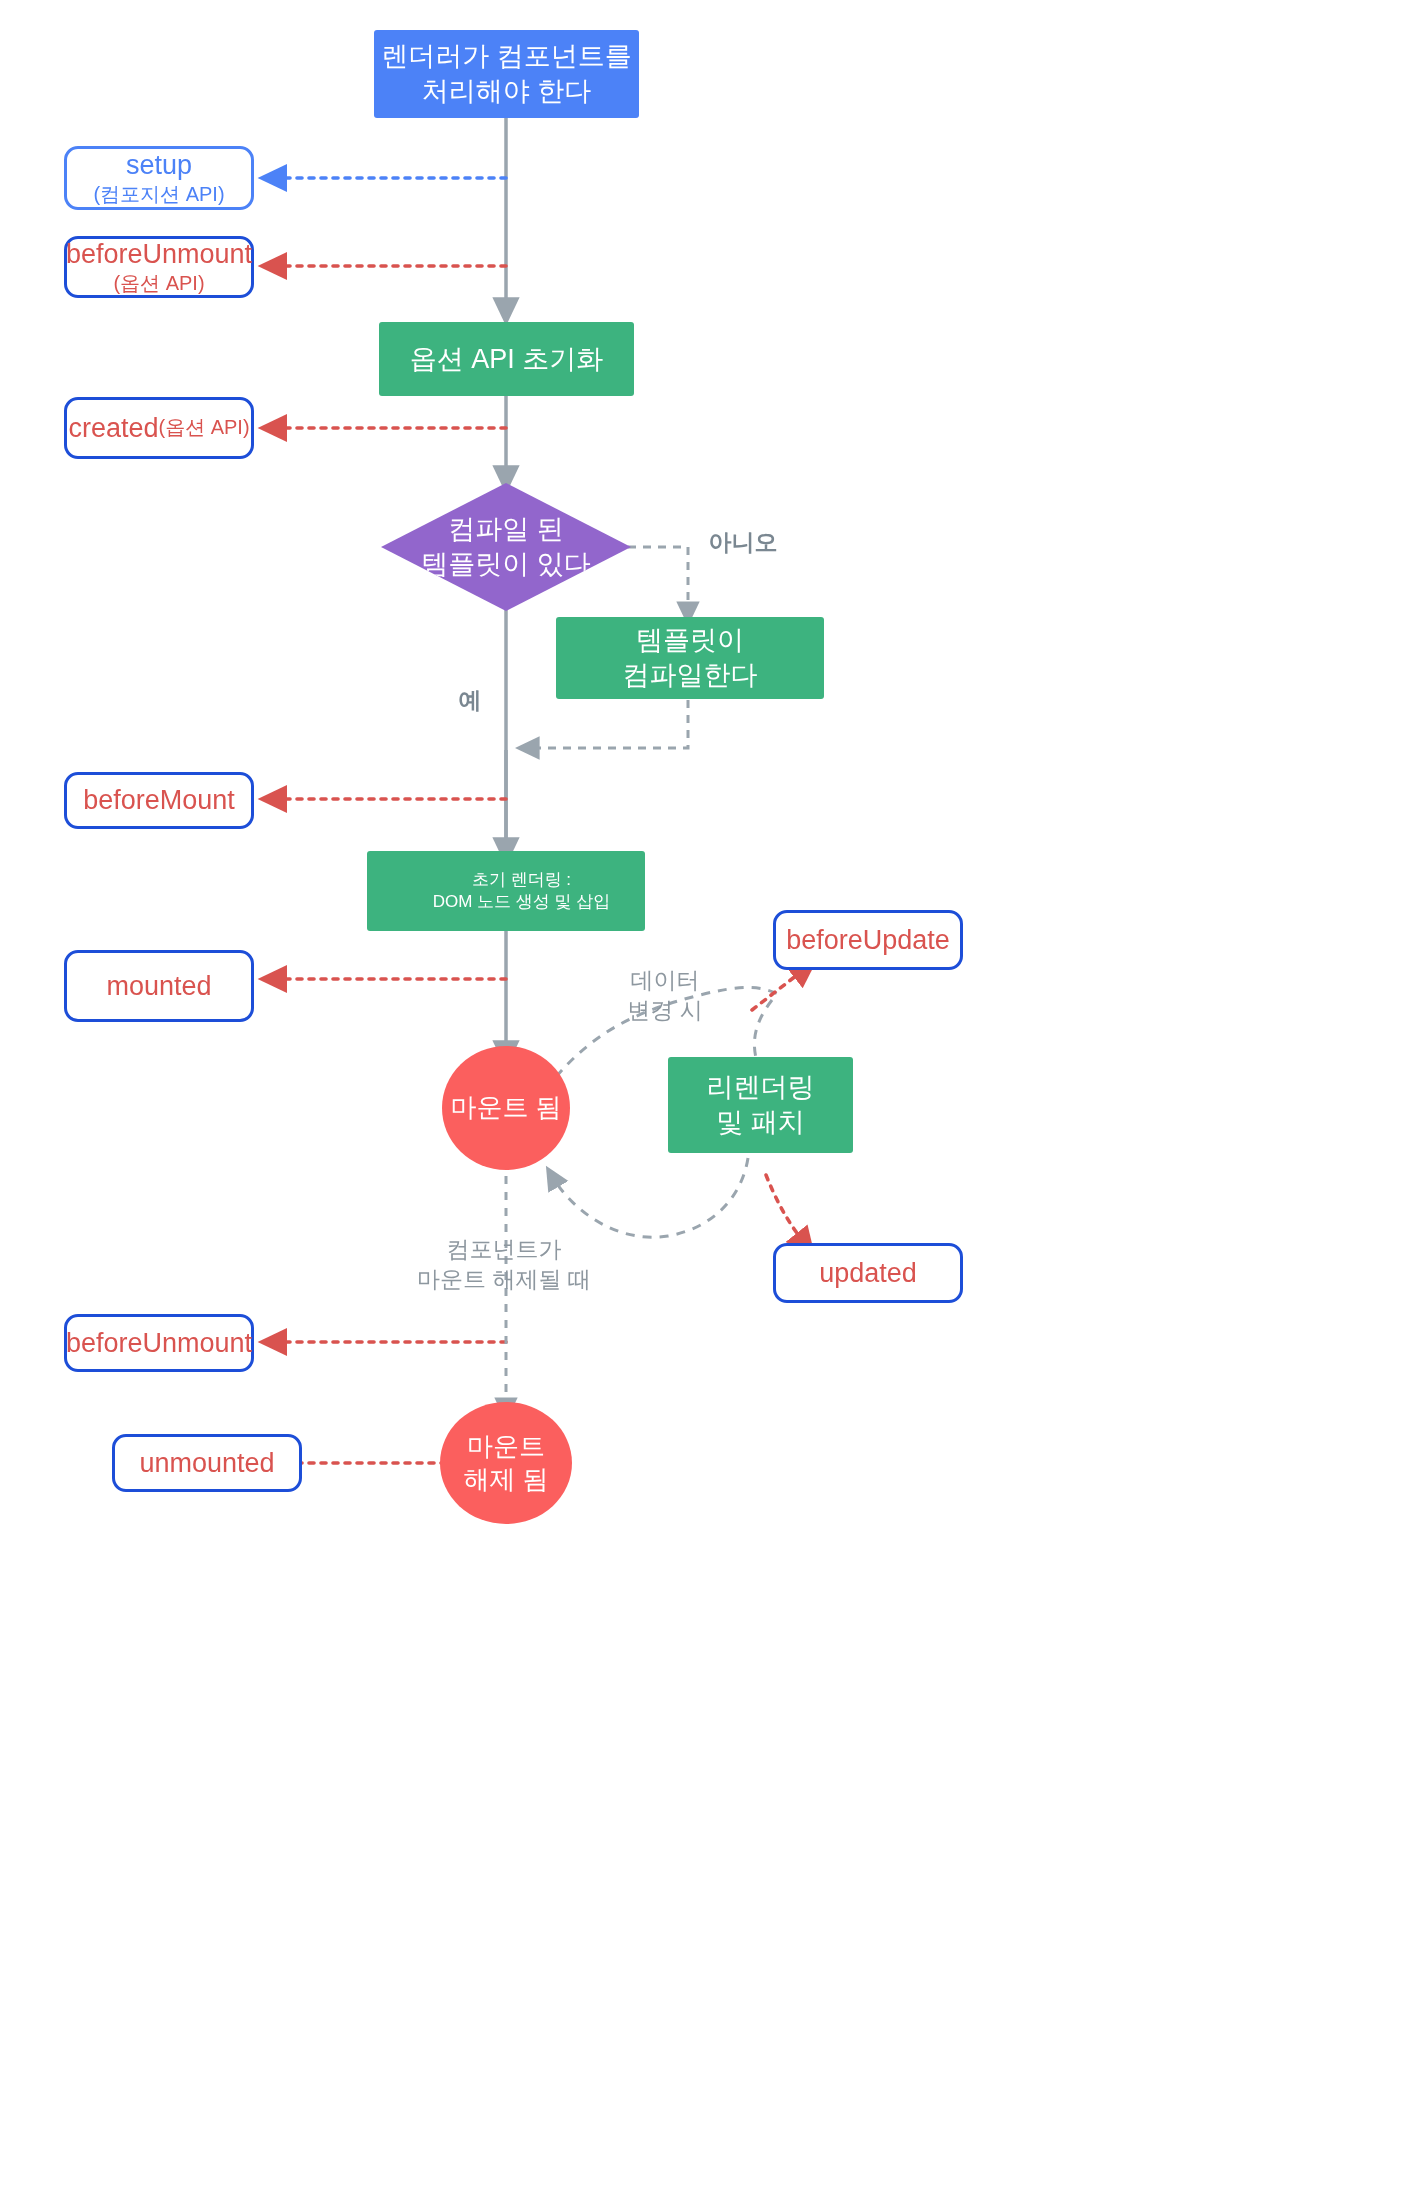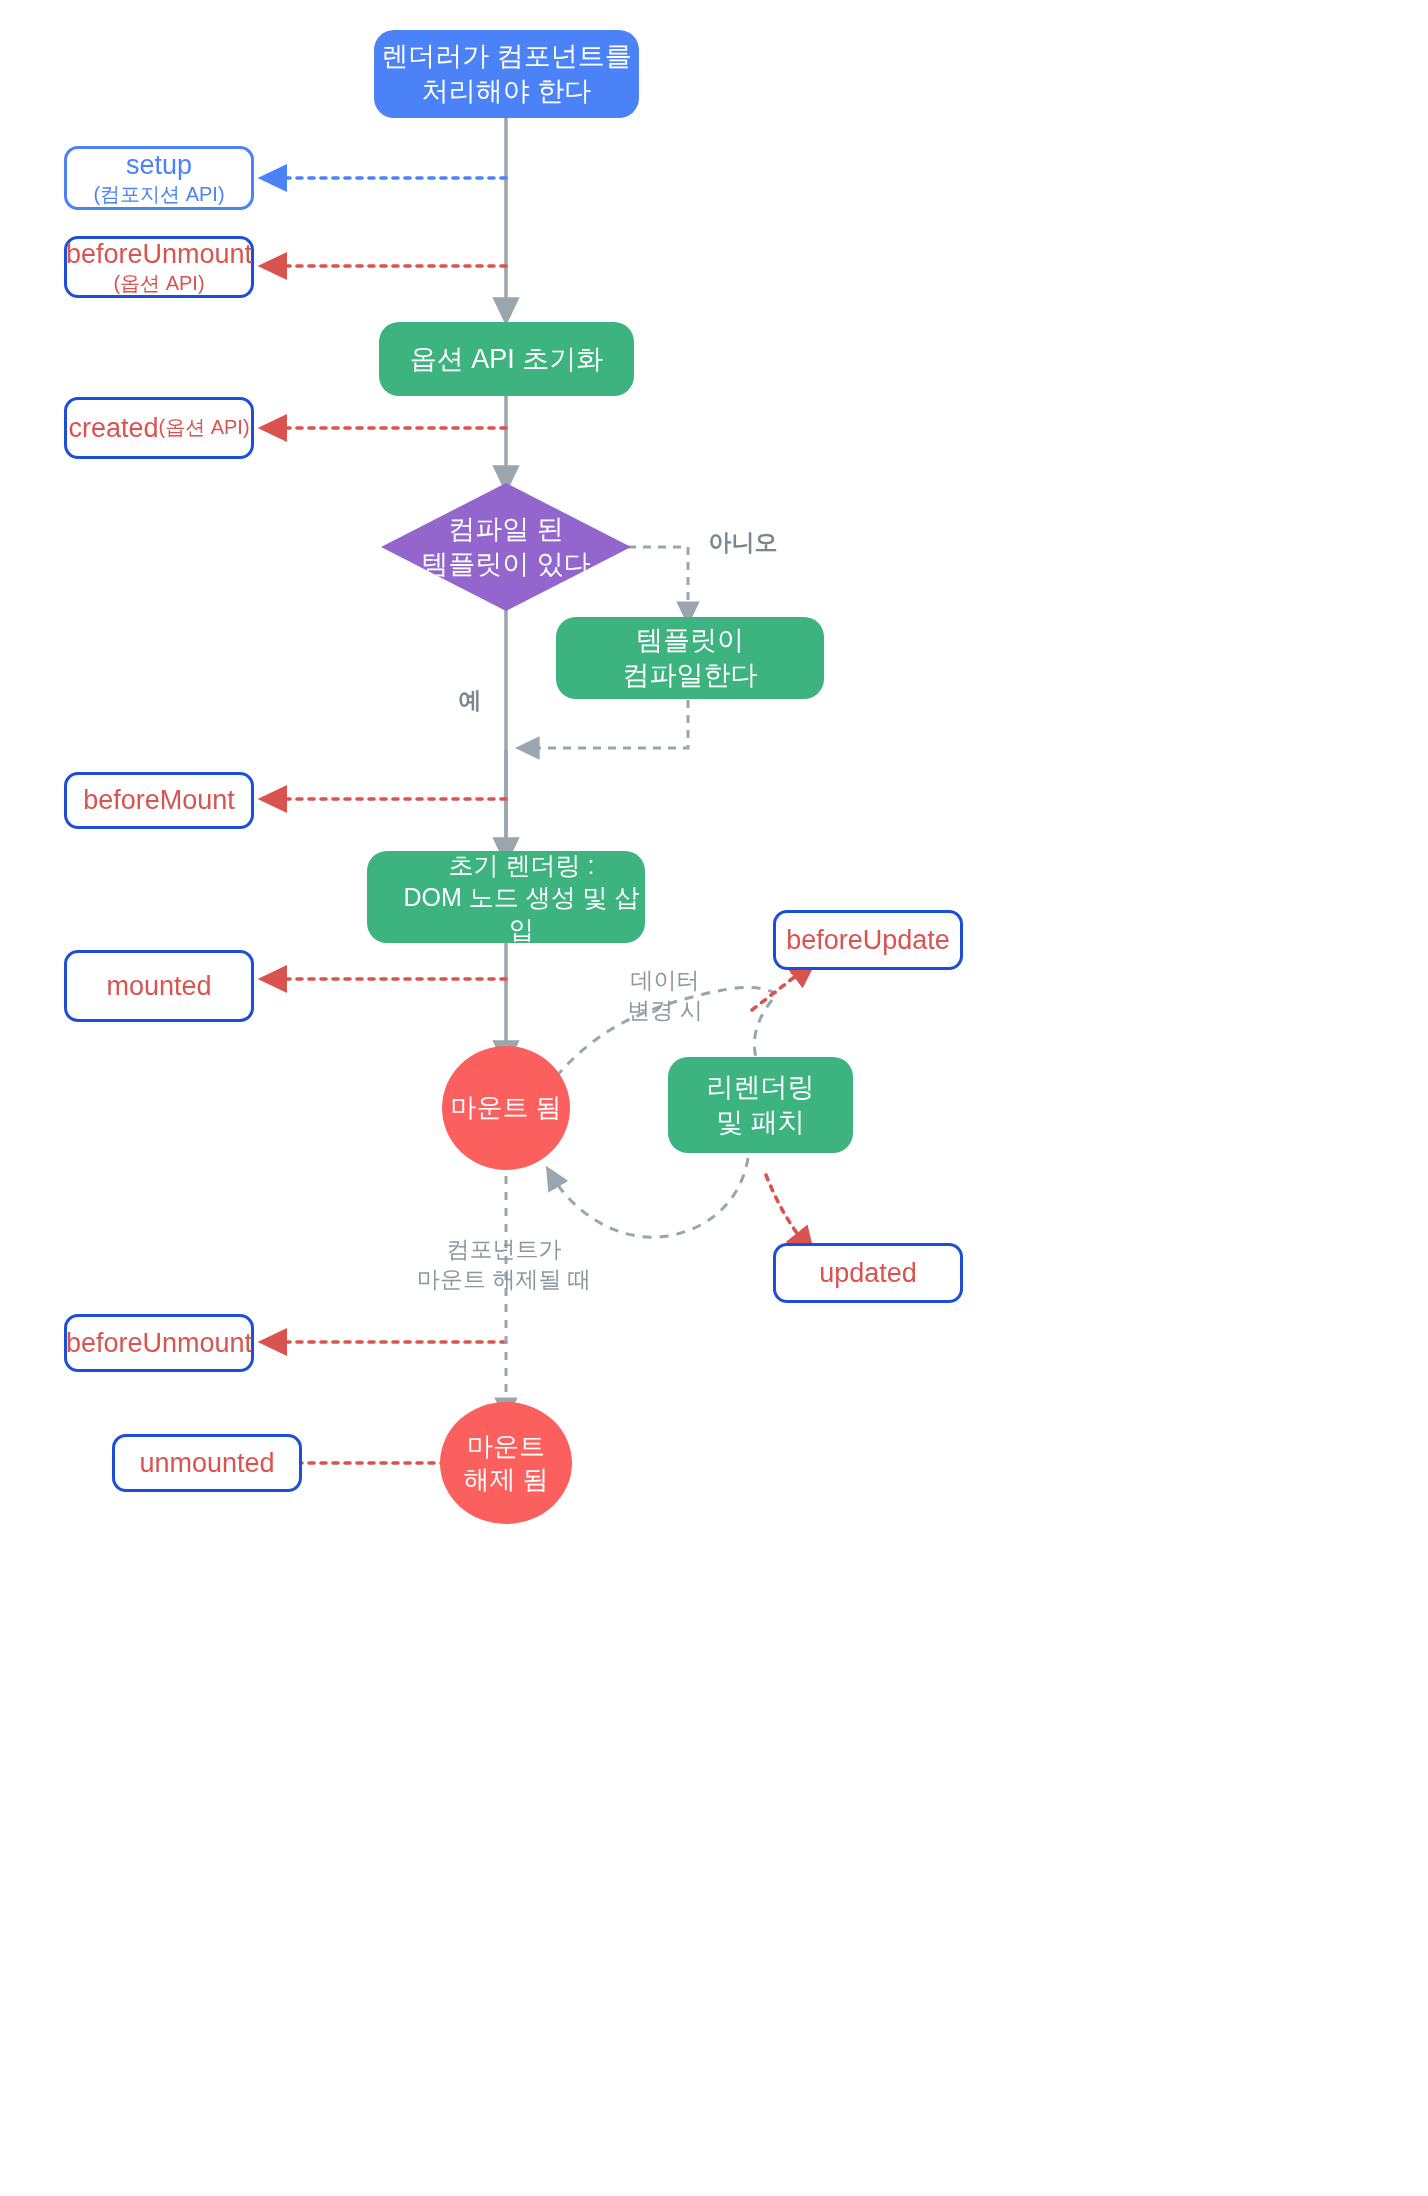--- a/index.html
+++ b/index.html
@@ -31,21 +31,21 @@
     display: flex;
     align-items: center;
     justify-content: center;
     text-align: center;
     line-height: 1.28;
     white-space: pre-line;
   }
 
   
   .proc {
-    border-radius: 20px;
+    border-radius: 3px;
     color: #ffffff;
     font-size: 27px;
   }
   .proc.blue  { background: #4C82F7; }
   .proc.green { background: #3EB489; background: #3DB37F; }
 
   
   .diamond {
     background: #9266CC;
     clip-path: polygon(50% 0%, 100% 50%, 50% 100%, 0% 50%);
@@ -185,21 +185,21 @@
     <span>템플릿이
 컴파일한다</span>
   </div>
 
   <div class="edge-label" style="left:448px; top:686px; width:44px;">예</div>
 
   <div class="node hook" style="left:64px; top:772px; width:190px; height:57px;">
     <span>beforeMount</span>
   </div>
 
-  <div class="node proc green" style="left:367px; top:851px; width:278px; height:92px; font-size:25px;padding-left:31px;">
+  <div class="node proc green" style="left:367px; top:851px; width:278px; height:80px; font-size:17px;padding-left:31px;">
     <span>초기 렌더링 :
 DOM 노드 생성 및 삽입</span>
   </div>
 
   <div class="node hook" style="left:64px; top:950px; width:190px; height:72px;">
     <span>mounted</span>
   </div>
 
   <div class="node hook" style="left:773px; top:910px; width:190px; height:60px;">
     <span>beforeUpdate</span>

